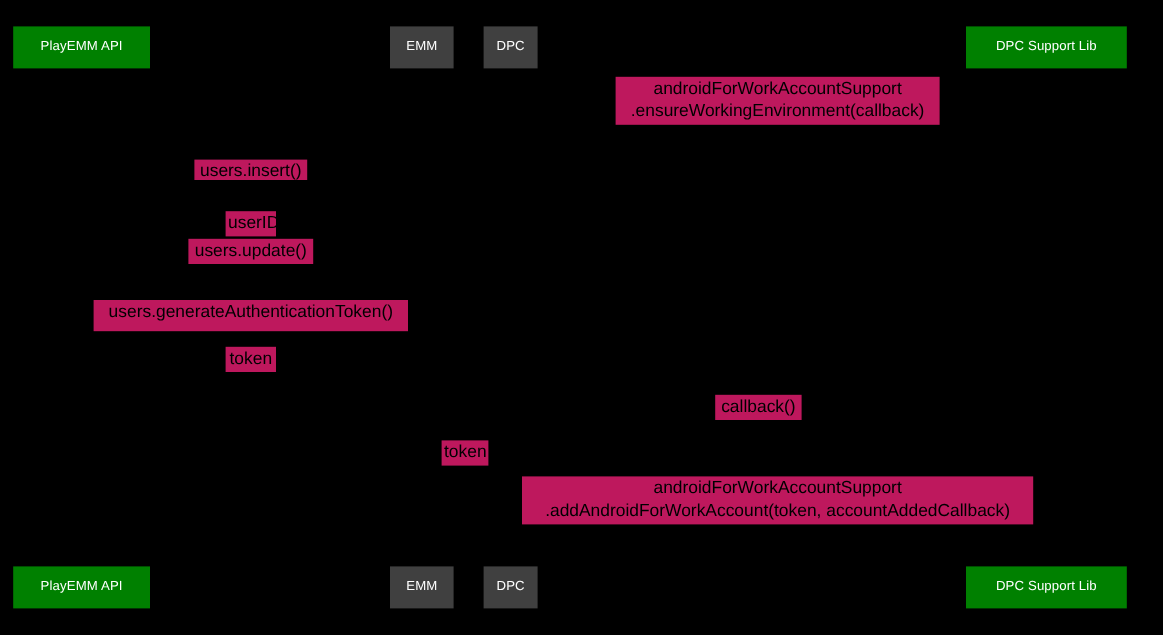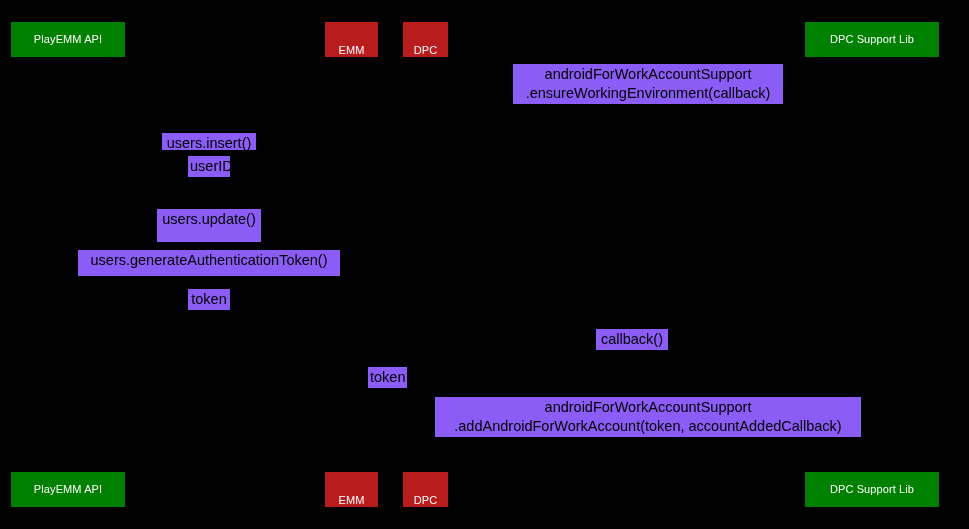--- a/index.html
+++ b/index.html
@@ -29,41 +29,41 @@
     justify-content: center;
     color: #ffffff;
     font-size: 11px;
     line-height: 1;
     letter-spacing: 0.1px;
     white-space: nowrap;
     padding: 0 9px;
     border: 1px solid rgba(0,0,0,0);
   }
   .participant.green { background: #008000; }
-  .participant.blue  { background: #b91c1c; align-items: flex-end; }
+  .participant.blue  { background: #404040; }
 
   
   .lifeline {
     position: absolute;
     width: 1px;
     background: #000000;
   }
 
   
   .msg-line {
     position: absolute;
     height: 1px;
     background: #000000;
   }
 
   
   .msg-label {
     position: absolute;
     box-sizing: border-box;
-    background: #8b5cf6;
+    background: #be185d;
     color: #000000;
     font-size: 14.5px;
     line-height: 19px;
     text-align: center;
     white-space: pre;
     padding: 1px 2px;
   }
   .msg-label.one-line {
     line-height: 18px;
   }
@@ -102,23 +102,23 @@
   <div class="msg-line" style="left:67px; top:310px; width:283px;"></div>
   <div class="msg-line" style="left:425px; top:350px; width:446px;"></div>
   <div class="msg-line" style="left:350px; top:388px; width:75px;"></div>
   <div class="msg-line" style="left:425px; top:437px; width:446px;"></div>
 
   <div class="msg-label two-line" style="left:513px; top:64px; width:270px; height:40px;">androidForWorkAccountSupport
 .ensureWorkingEnvironment(callback)</div>
 
   <div class="msg-label one-line" style="left:162px; top:133px; width:94px; height:17px;">users.insert()</div>
 
-  <div class="msg-label one-line" style="left:188px; top:156px; width:42px; height:21px;">userID</div>
+  <div class="msg-label one-line" style="left:188px; top:176px; width:42px; height:21px;">userID</div>
 
-  <div class="msg-label one-line" style="left:157px; top:209px; width:104px; height:33px;">users.update()</div>
+  <div class="msg-label one-line" style="left:157px; top:199px; width:104px; height:21px;">users.update()</div>
 
   <div class="msg-label one-line" style="left:78px; top:250px; width:262px; height:26px;">users.generateAuthenticationToken()</div>
 
   <div class="msg-label one-line" style="left:188px; top:289px; width:42px; height:21px;">token</div>
 
   <div class="msg-label one-line" style="left:596px; top:329px; width:72px; height:21px;">callback()</div>
 
   <div class="msg-label one-line" style="left:368px; top:367px; width:39px; height:21px;">token</div>
 
   <div class="msg-label two-line" style="left:435px; top:397px; width:426px; height:40px;">androidForWorkAccountSupport

